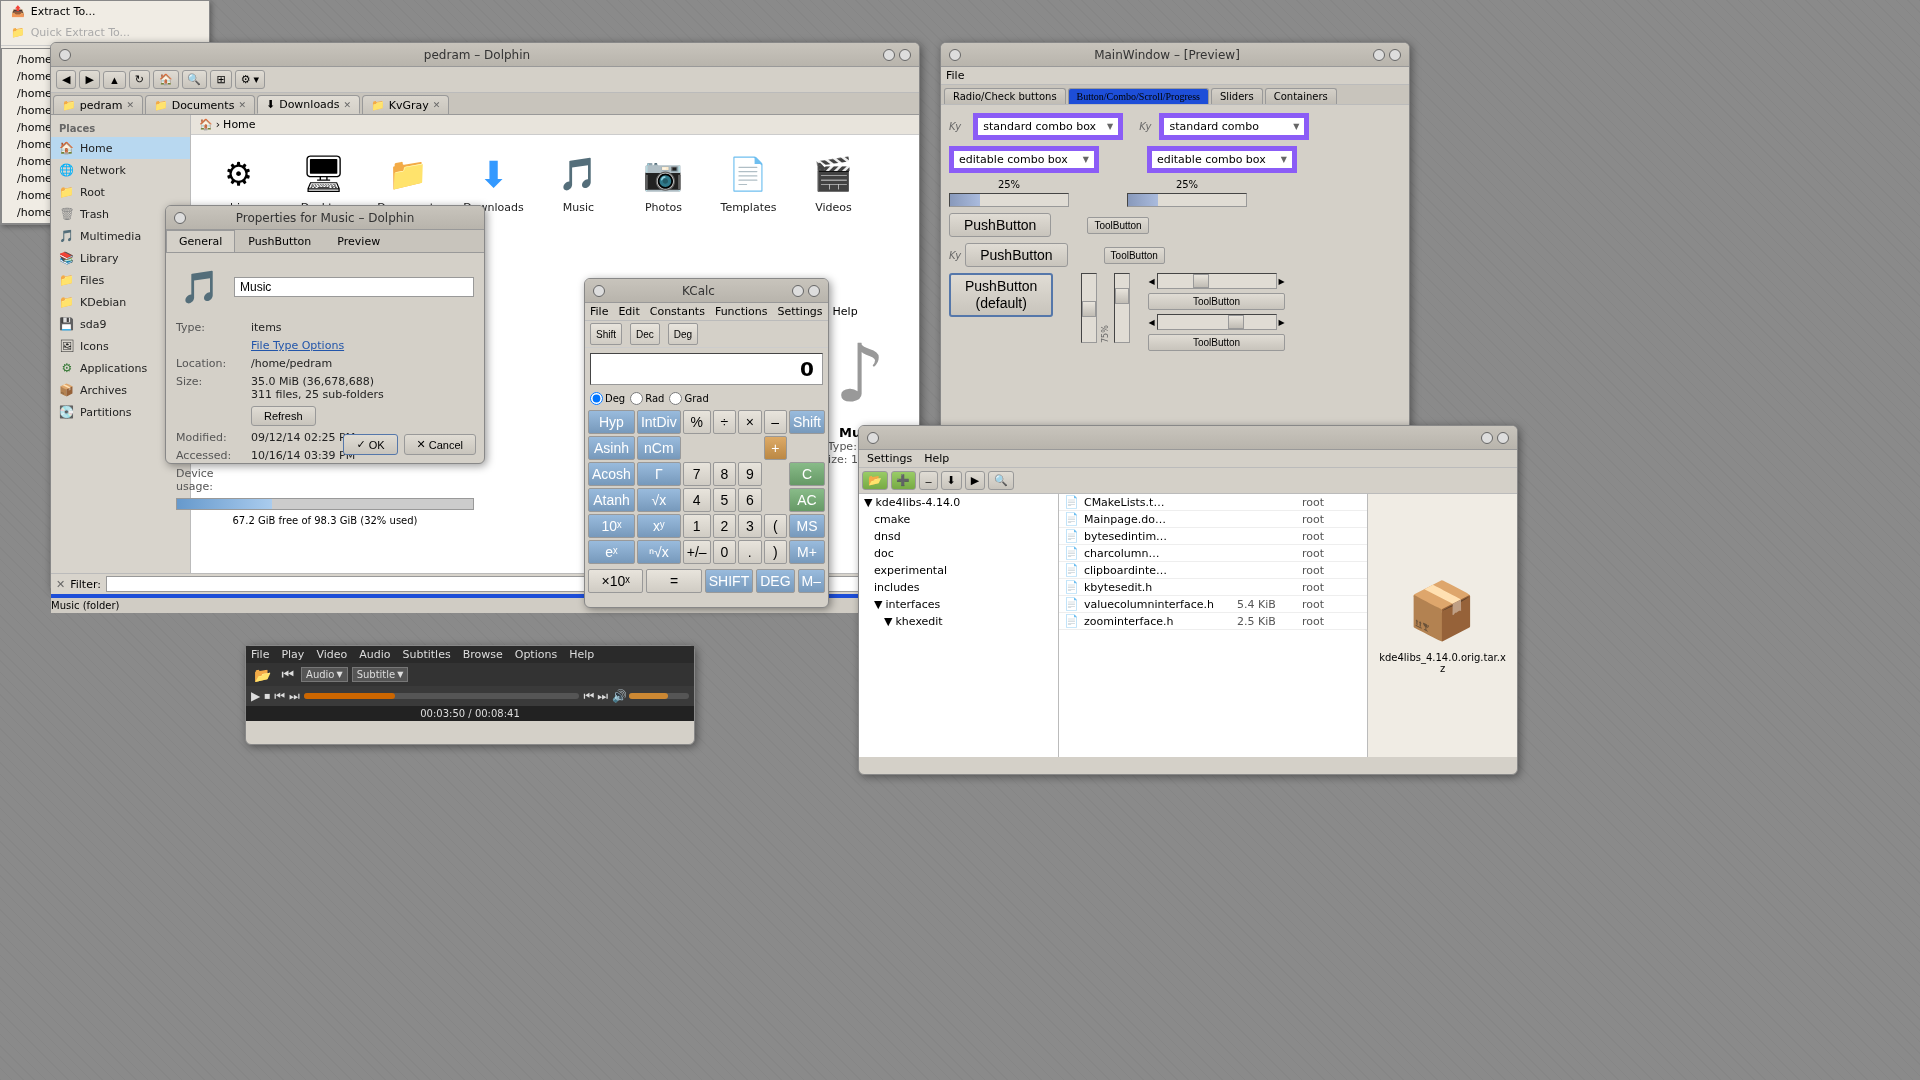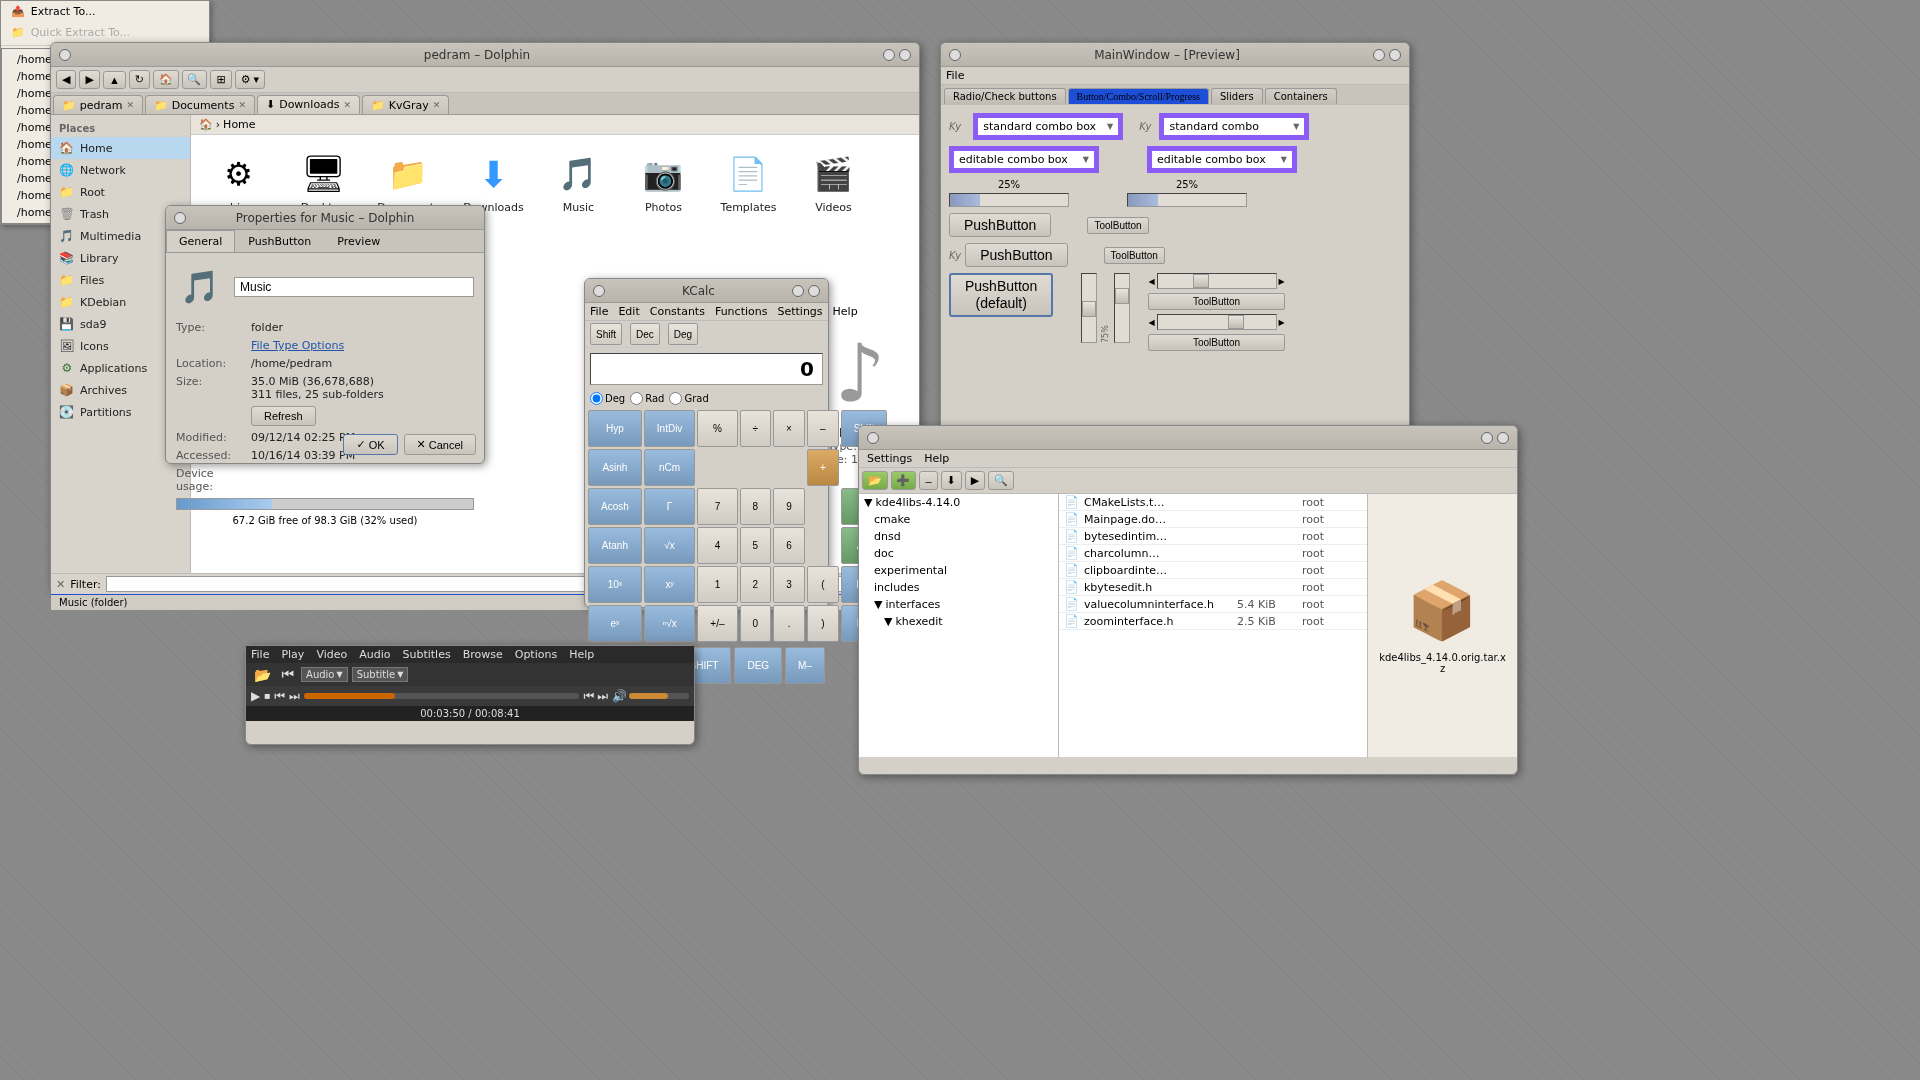--- a/index.html
+++ b/index.html
@@ -192,22 +192,22 @@
     }
     .file-label {
       font-size: 11px;
       text-align: center;
       color: #222;
       margin-top: 3px;
       word-break: break-word;
     }
     .dolphin-statusbar {
       background: #d0ccc4;
-      border-top: 1px solid #1d4ed8;
-      padding: 2px 8px;
+      border-top: 4px solid #1d4ed8;
+      padding: 2px 0;
       font-size: 10px;
       display: flex;
       align-items: flex-start;
       gap: 5px;
     }
     .filter-bar {
       background: #d8d4cc;
       border-top: 1px solid #bbb;
       padding: 2px 5px;
       display: flex;
@@ -347,23 +347,23 @@
     }
     .calc-mode-radio {
       display: flex;
       align-items: center;
       gap: 2px;
     }
     .calc-btn {
       background: linear-gradient(to bottom, #e8e4dc, #d0ccc4);
       border: 1px solid #999;
       border-radius: 2px;
-      padding: 12px;
-      cursor: pointer;
-      font-size: 10px;
+      padding: 3px;
+      cursor: pointer;
+      font-size: 14px;
       text-align: center;
       min-height: 22px;
       display: flex;
       align-items: center;
       justify-content: center;
     }
     .calc-btn.blue {
       background: linear-gradient(to bottom, #99bbdd, #7799bb);
       color: #fff;
     }
@@ -842,21 +842,21 @@
     <div class="dialog-tab">PushButton</div>
     <div class="dialog-tab">Preview</div>
   </div>
   <div class="dialog-content">
     <div class="prop-icon-name">
       <div class="prop-icon">🎵</div>
       <input class="prop-name-input" type="text" value="Music" style="">
     </div>
     <div class="prop-row">
       <span class="prop-label">Type:</span>
-      <span class="prop-value">folder</span>
+      <span class="prop-value">items</span>
     </div>
     <div class="prop-row">
       <span class="prop-label"></span>
       <span class="prop-link">File Type Options</span>
     </div>
     <div class="prop-row">
       <span class="prop-label">Location:</span>
       <span class="prop-value">/home/pedram</span>
     </div>
     <div class="prop-row">

